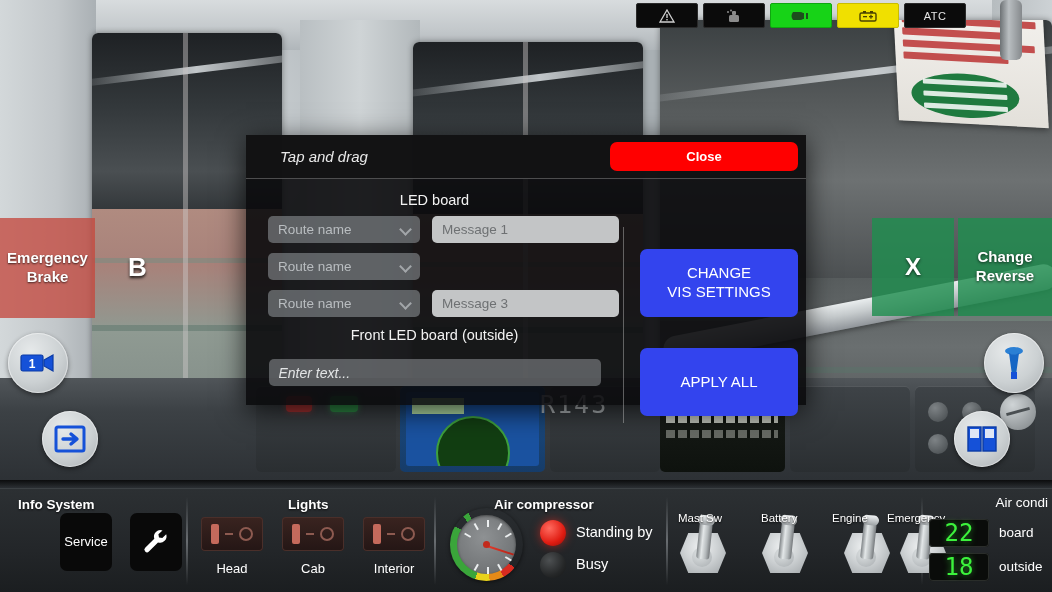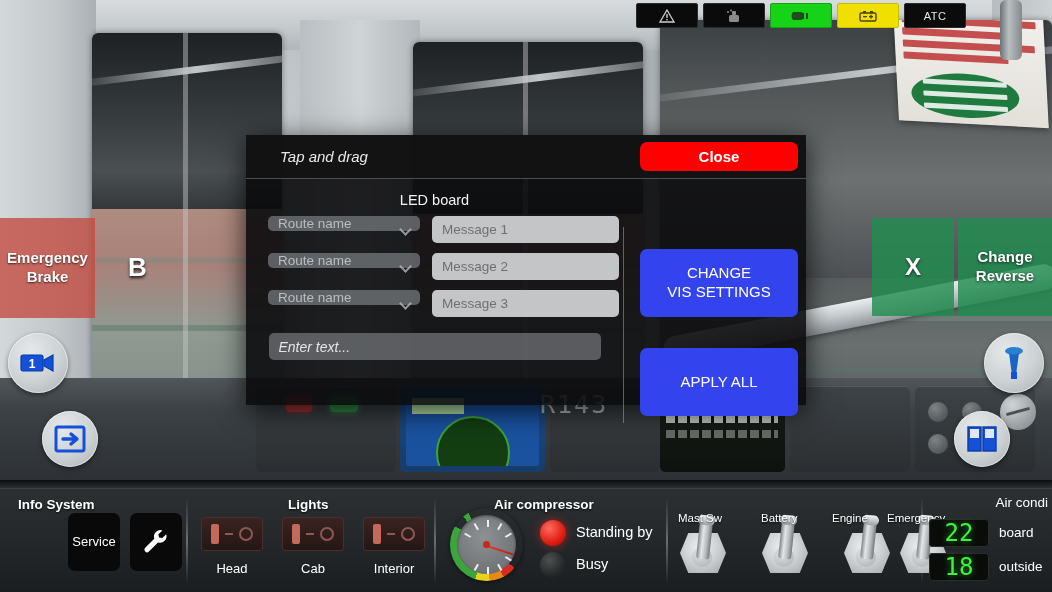--- a/index.html
+++ b/index.html
@@ -212,37 +212,37 @@
   .modal-header {
     position:relative; height:44px;
     background:rgba(18,18,20,.92);
     border-bottom:1px solid rgba(255,255,255,.25);
     display:flex; align-items:center;
   }
   .modal-drag-hint {
     margin-left:34px; color:#e9e9e9; font-size:15px; font-style:italic;
   }
   .btn-close {
-    position:absolute; right:8px; top:7px; width:158px; height:29px;
+    position:absolute; right:8px; top:7px; width:188px; height:29px;
     background:#ff0000; border:none; border-radius:7px;
-    color:#fff; font-size:15px; font-weight:bold; cursor:pointer;
+    color:#fff; font-size:13px; font-weight:bold; cursor:pointer;
     font-family:"Liberation Sans", sans-serif;
   }
   .modal-body { position:relative; height:226px; }
   .modal-divider {
     position:absolute; left:377px; top:48px; width:1px; height:196px;
     background:rgba(190,190,190,.45);
   }
   .form-col { position:absolute; left:0; top:0; width:377px; }
   .section-title {
     text-align:center; color:#f2f2f2; font-size:14.5px; margin-top:13px; margin-bottom:8px;
   }
   .row { display:flex; gap:12px; padding:0 22px; margin-bottom:10px; }
   .select-field {
-    position:relative; flex:0 0 152px; height:15px; border-radius:5px;
+    position:relative; flex:0 0 152px; height:27px; border-radius:5px;
     background:rgba(150,154,158,.55); display:flex; align-items:center;
   }
   .select-field .txt { color:#b9bdc0; font-size:13.5px; padding-left:10px; }
   .chev {
     position:absolute; right:10px; top:9px; width:9px; height:9px;
     border-right:2px solid #b4b8bb; border-bottom:2px solid #b4b8bb;
     transform:rotate(45deg); opacity:.8;
   }
   .text-field {
     flex:0 0 156px; height:27px; border-radius:5px; border:none;
@@ -538,31 +538,31 @@
             <span class="chev"></span>
           </div>
           <input class="text-field" type="text" placeholder="Message 1" style="">
         </div>
 
         <div class="row">
           <div class="select-field">
             <span class="txt">Route name</span>
             <span class="chev"></span>
           </div>
-          <input class="text-field" type="text" placeholder="Message 2" style="">
         </div>
 
         <div class="row">
           <div class="select-field">
             <span class="txt">Route name</span>
             <span class="chev"></span>
           </div>
           <input class="text-field" type="text" placeholder="Message 3" style="">
         </div>
 
+        <div class="section-title" style="margin-top:6px;">Front LED board (outside)</div>
         <input class="wide-field" type="text" placeholder="Enter text..." style="">
       </div>
 
       <div class="action-col">
         <button class="btn-action btn-vis">
           <span>
             <span>CHANGE</span><br>
             <span>VIS SETTINGS</span>
           </span>
         </button>
@@ -572,21 +572,21 @@
   </div>
 
   <div class="bottombar">
 
     <div class="bb-sep" style="left:186px;"></div>
     <div class="bb-sep" style="left:434px;"></div>
     <div class="bb-sep" style="left:666px;"></div>
     <div class="bb-sep" style="left:921px;"></div>
 
     <div class="bb-title" style="left:18px; top:8px;">Info System</div>
-    <div class="sq-btn dark" style="left:68px; top:24px;">
+    <div class="sq-btn dark" style="left:60px; top:24px;">
       <span>Service</span>
     </div>
     <div class="sq-btn dark" style="left:130px; top:24px;">
       <svg width="30" height="30" viewBox="0 0 30 30">
         <path d="M21.5 3.5 a6.5 6.5 0 0 0 -8.2 8.2 L4.2 20.8 a2.6 2.6 0 0 0 3.7 3.7 l9.1 -9.1 a6.5 6.5 0 0 0 8.2 -8.2 l-3.9 3.9 -3.3 -0.6 -0.6 -3.3 z" fill="#ffffff"></path>
       </svg>
     </div>
 
     <div class="bb-title" style="left:288px; top:8px;">Lights</div>
     <div class="light-sw" style="left:201px; top:28px;">

